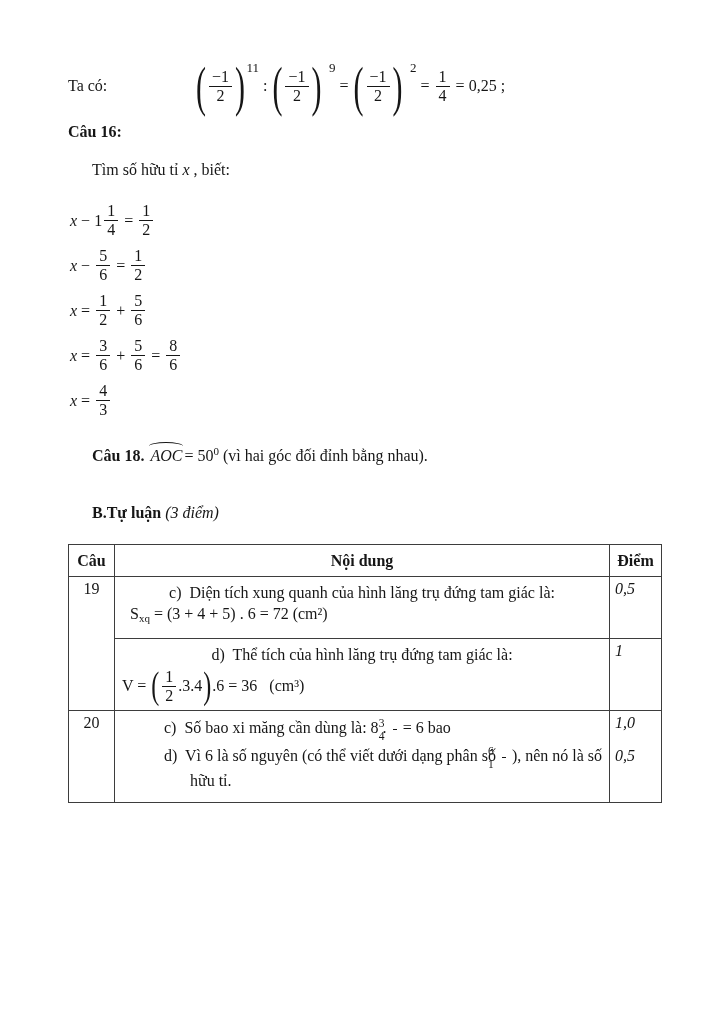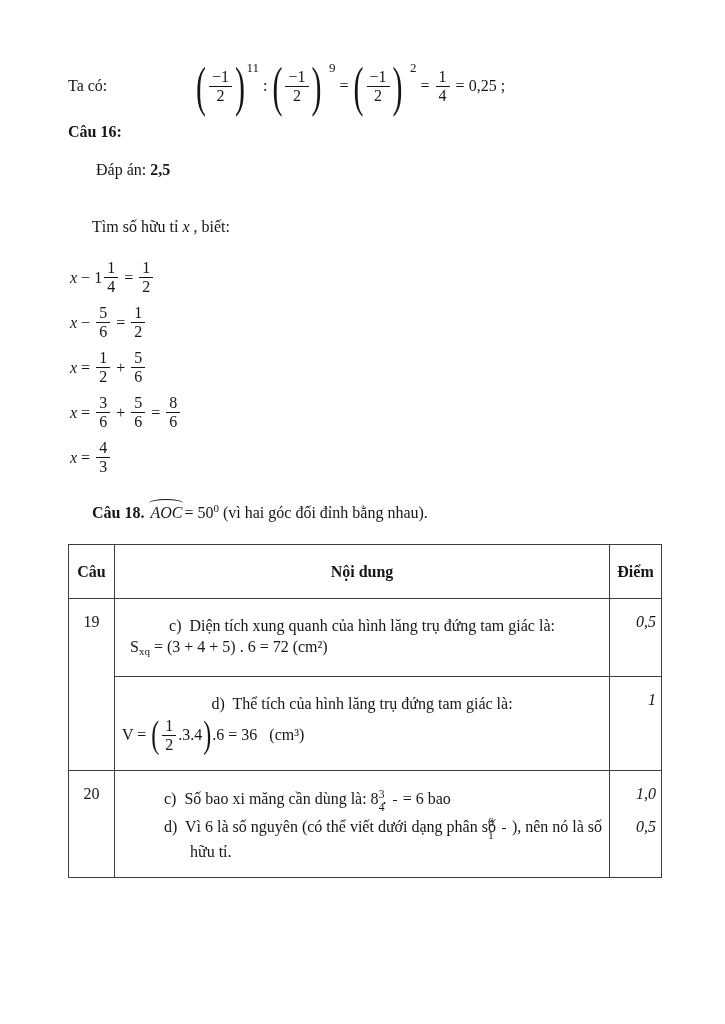--- a/index.html
+++ b/index.html
@@ -38,34 +38,34 @@
   .hat::before{content:"";position:absolute;left:-1px;right:-1px;top:-4px;height:7px;
       border-top:1.4px solid #161616;border-radius:50% 50% 0 0;}
 
   .sup0{font-size:11px;vertical-align:6px;}
   .msub{font-size:11px;vertical-align:-3px;}
 
   
   .tbl-wrap{margin-top:3px;}
   table.answers{border-collapse:collapse;table-layout:fixed;width:594px;
       font-size:16px;color:#161616;}
-  table.answers th,table.answers td{border:1px solid #3d3d3d;padding:14px 5px;
+  table.answers th,table.answers td{border:1px solid #3d3d3d;padding:3px 5px;
       vertical-align:top;}
   table.answers th{font-weight:bold;text-align:center;height:25px;vertical-align:middle;}
   .col-cau{width:46px;}
   .col-diem{width:52px;}
   .cau-cell{text-align:center;vertical-align:middle;font-weight:normal;}
   .r19c{height:62px;}
   .r19d{height:64px;}
   .r20{height:92px;}
   .centered-line{text-align:center;line-height:21px;margin-top:2px;white-space:pre-wrap;}
   .math-line{line-height:22px;margin-left:10px;white-space:pre-wrap;}
   .eq-v{display:flex;align-items:center;height:42px;margin-left:2px;}
   .eq-v .bp{font-size:24px;transform:scaleY(1.55);}
-  .point-cell{font-style:italic;text-align:right;}
+  .point-cell{font-style:italic;text-align:left;}
   .pc-bottom{vertical-align:bottom;padding-bottom:3px;}
   .pc-top{vertical-align:top;}
   .pc-top .pt2{margin-top:15px;}
   .item{padding-left:70px;text-indent:-26px;line-height:22px;margin-top:3px;
         white-space:pre-wrap;}
   .item .fr{font-size:11.5px;}
   .item .fr .nu,.item .fr .de{line-height:12px;padding:0 2px;}
 </style>
 </head>
 <body>
@@ -109,23 +109,20 @@
           <span class="fr">
             <span class="nu">1</span>
             <span class="de">4</span>
           </span>
           <span class="mtext"> = 0,25 ;</span>
         </span>
     </div>
 
     <div class="line b">Câu 16:</div>
     <div class="line">
-      <span> Đáp án: </span><span class="b">2,5</span>
-    </div>
-    <div class="line">
       <span>Tìm số hữu tỉ </span><span class="mi">x</span><span> , biết:</span>
     </div>
 
     <div class="eq">
         <span class="mtext mi">x</span>
         <span class="mtext"> − 1</span>
         <span class="fr">
           <span class="nu">1</span>
           <span class="de">4</span>
         </span>
@@ -183,20 +180,23 @@
         <span class="mtext mi">x</span>
         <span class="mtext"> = </span>
         <span class="fr">
           <span class="nu">4</span>
           <span class="de">3</span>
         </span>
       </div>
 
     <div class="line">
       <span class="b">Câu 18.</span><span><span class="mtext"> </span><span class="hat">AOC</span><span class="mtext">= 50</span><span class="sup0">0</span><span class="mtext"> (vì hai góc đối đỉnh bằng nhau).</span></span>
+    </div>
+    <div class="line">
+      <span class="b">B.Tự luận</span><span class="i"> (3 điểm)</span>
     </div>
 
     <div class="tbl-wrap">
       <table class="answers">
         <colgroup>
           <col class="col-cau">
             <col>
             <col class="col-diem">
         </colgroup>
         <thead>

